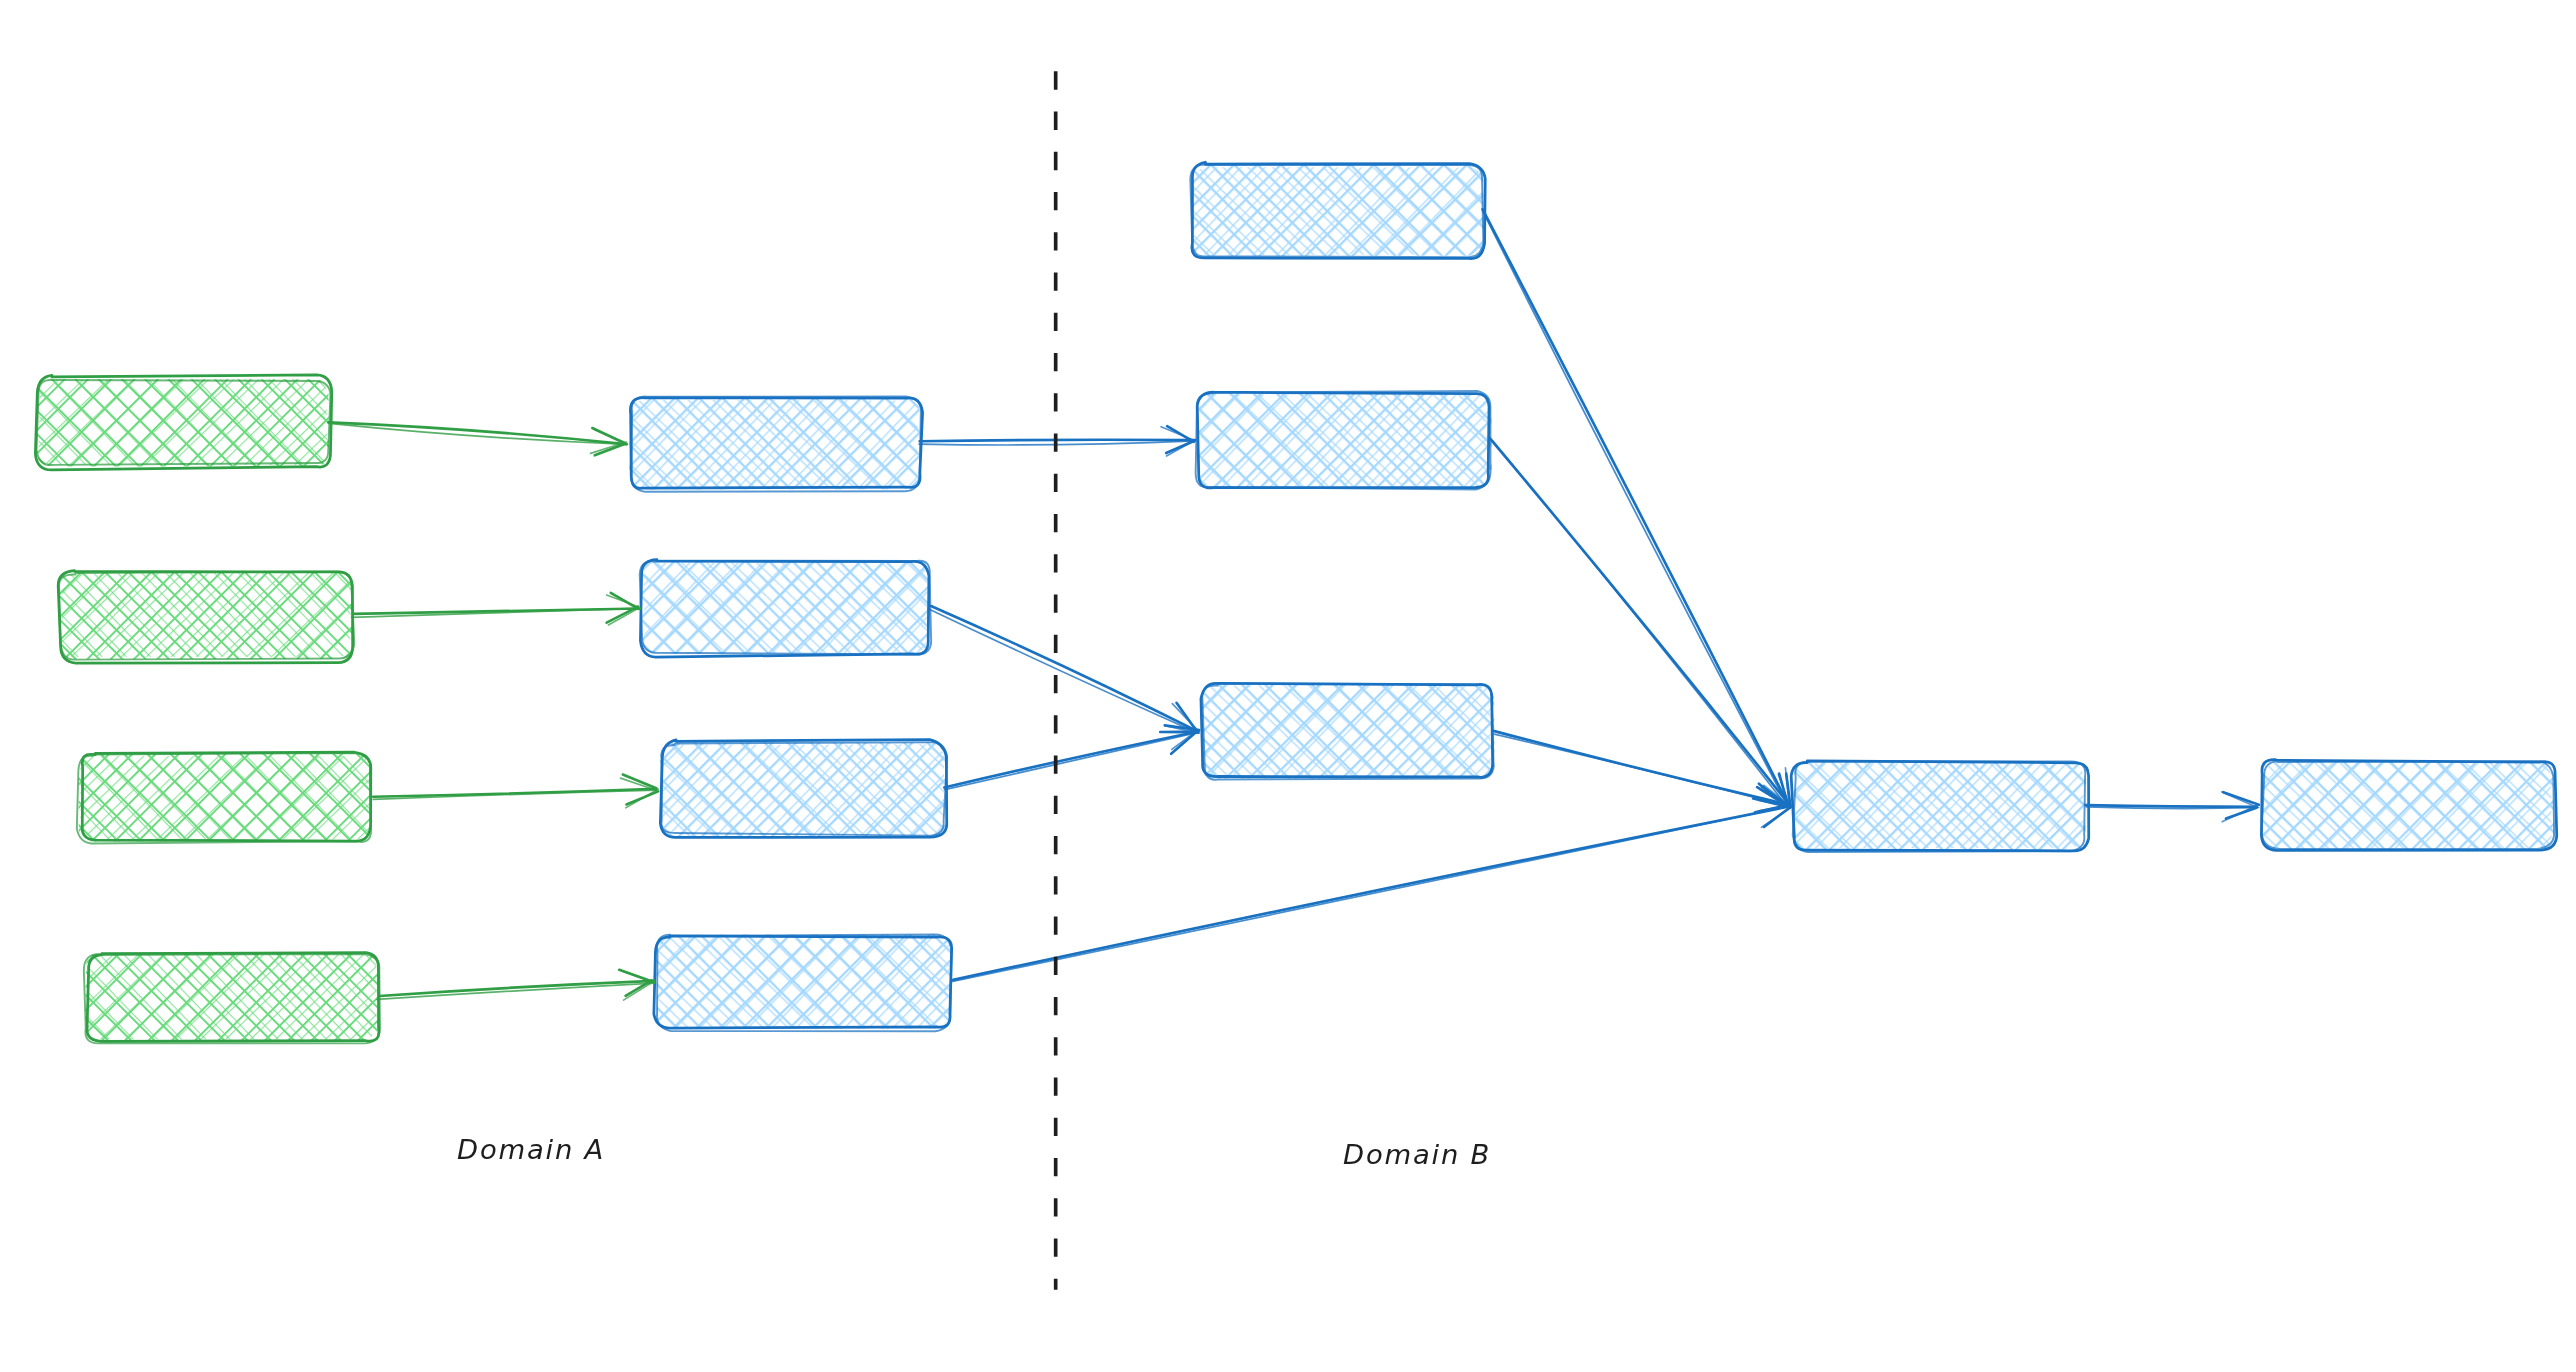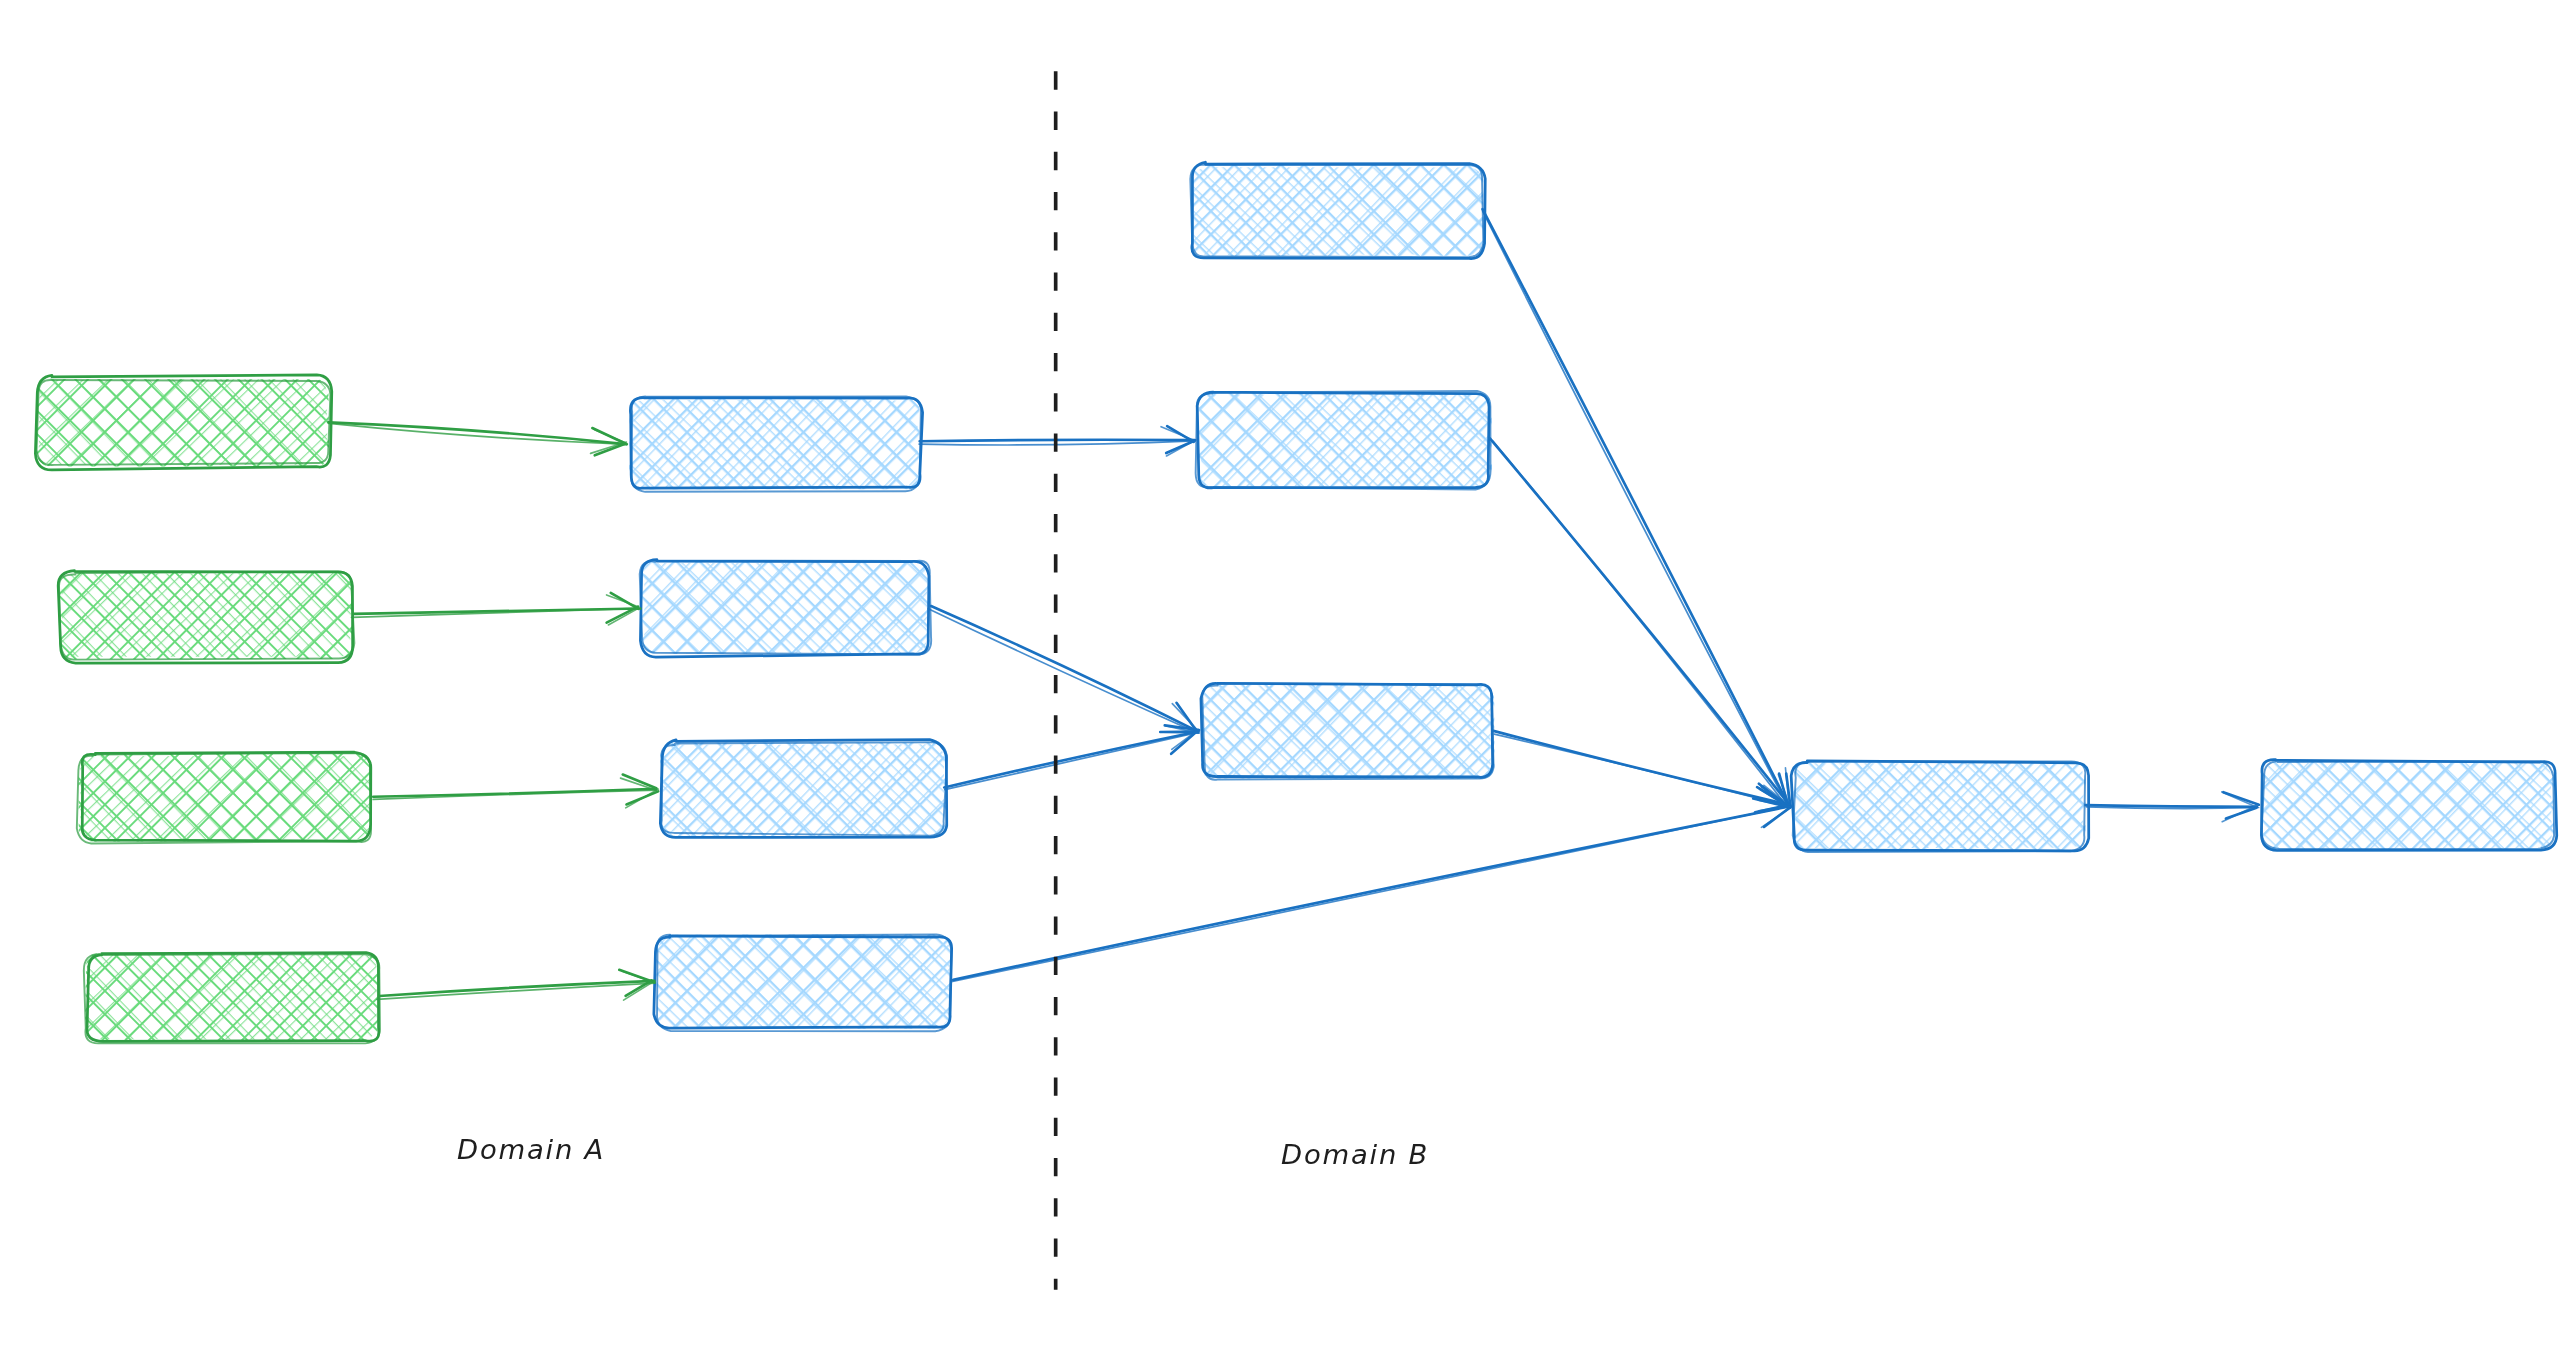--- a/index.html
+++ b/index.html
@@ -30,21 +30,21 @@
     position: absolute;
     font-family: "DejaVu Sans", sans-serif;
     font-size: 27.4px;
     font-style: italic;
     letter-spacing: 1.8px;
     color: #1e1e1e;
     white-space: nowrap;
     user-select: none;
   }
   #label-domain-a { left: 457px; top: 1134px; }
-  #label-domain-b { left: 1281px; top: 1139px; }
+  #label-domain-b { left: 1343px; top: 1139px; }
 </style>
 </head>
 <body>
 
 <div id="canvas">
 
   <svg id="diagram-svg" viewBox="0 0 2816 1500" xmlns="http://www.w3.org/2000/svg">
     <defs>
       <pattern id="hatch-green" patternUnits="userSpaceOnUse" width="18" height="18" patternTransform="rotate(45)">
         <rect width="18" height="18" fill="#ffffff"></rect>

